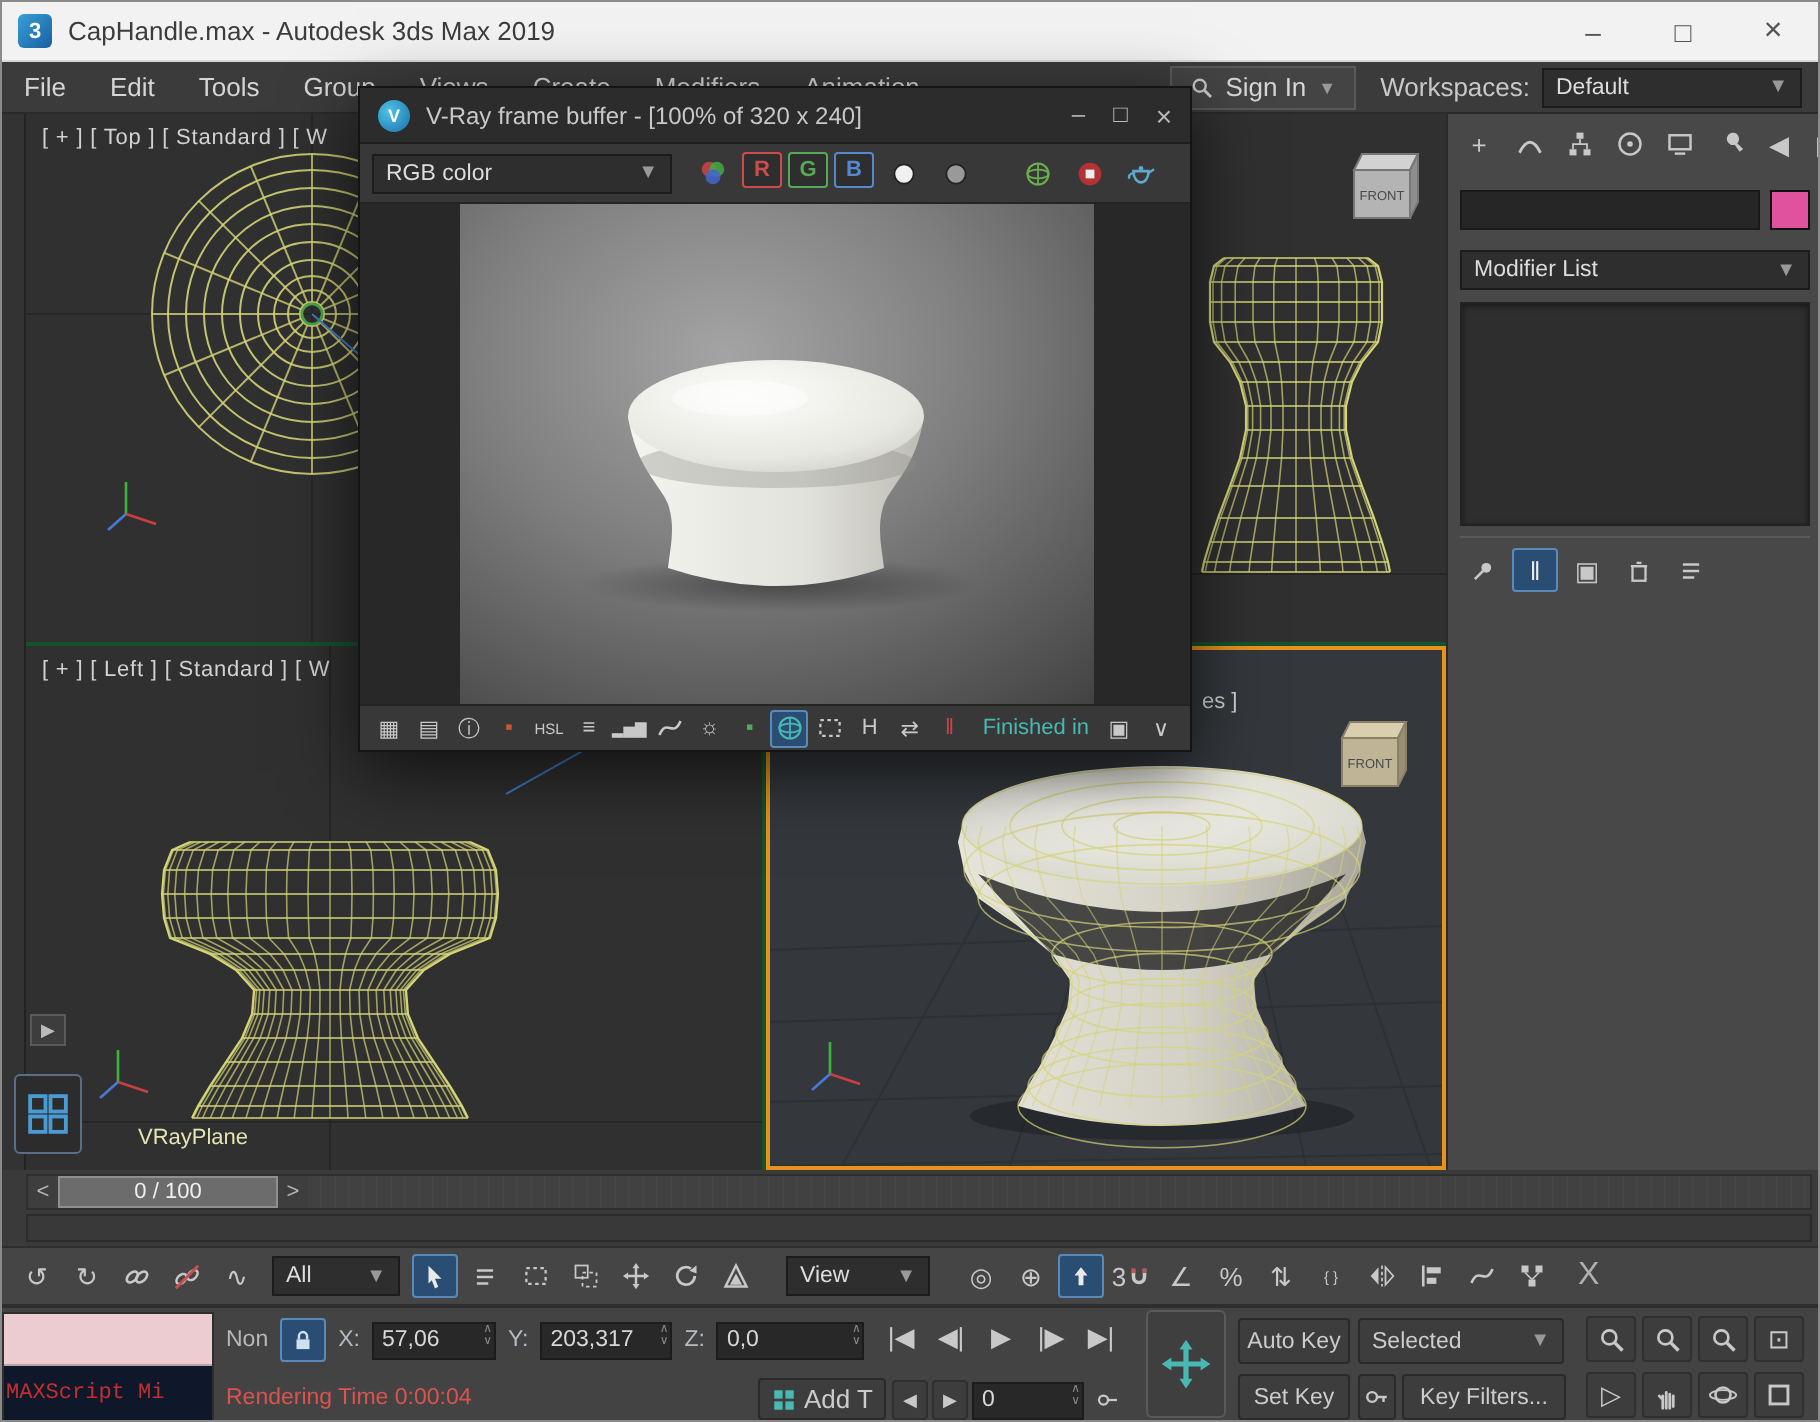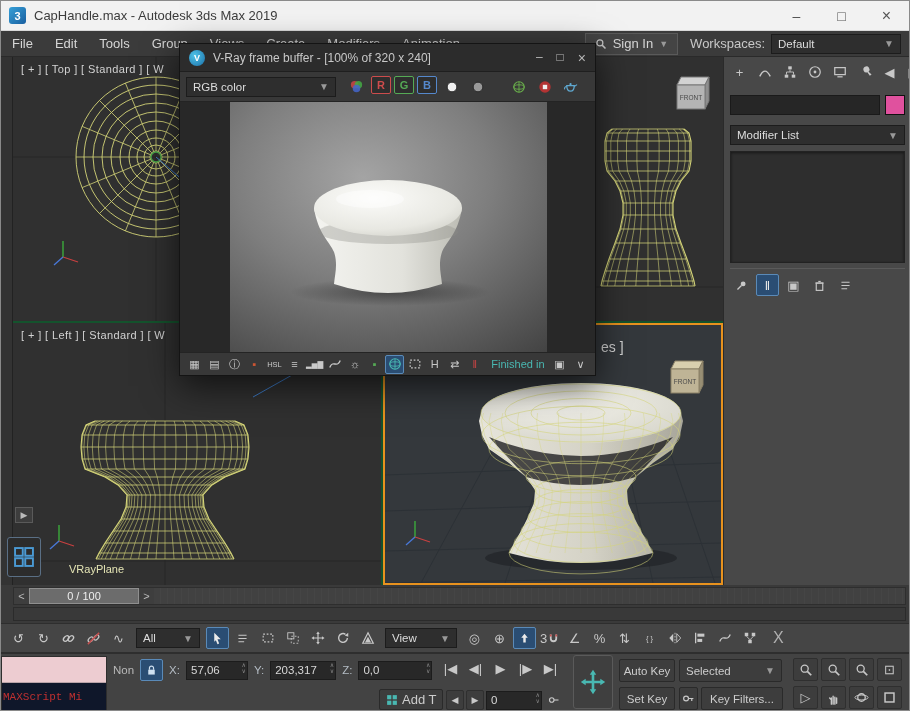--- a/index.html
+++ b/index.html
@@ -23,21 +23,21 @@
   #viewports{position:absolute;left:12px;top:56px;width:710px;height:528px;background:#14532d;}
   .vp{position:absolute;background:#303030;overflow:hidden;}
   #vp-top{left:0;top:0;width:368px;height:264px;}
   #vp-front{left:370px;top:0;width:340px;height:264px;}
   #vp-left{left:0;top:266px;width:368px;height:262px;}
   #vp-persp{left:370px;top:266px;width:340px;height:262px;border:2px solid #E8921E;background:#34383c;}
   .vp-label{position:absolute;left:8px;top:6px;font-size:11px;color:#d2d2d2;letter-spacing:.4px;white-space:nowrap;}
   .viewcube{position:absolute;right:10px;top:12px;}
   .vc-text{font-size:6.5px;fill:#4a4a4a;font-family:"Liberation Sans",sans-serif;}
   #vrayplane-label{position:absolute;left:56px;top:240px;font-size:11px;color:#e4e4b4;}
-  #persp-frag{position:absolute;left:216px;top:14px;font-size:14px;color:#d2d2d2;}
+  #persp-frag{position:absolute;left:216px;top:20px;font-size:11px;color:#d2d2d2;}
   
   #expand-btn{position:absolute;left:14px;top:506px;width:18px;height:16px;background:#3d3d3d;border:1px solid #5a5a5a;color:#bbb;font-size:9px;display:flex;align-items:center;justify-content:center;z-index:3;}
   #layout-tab{position:absolute;left:6px;top:536px;width:34px;height:40px;background:#2c2c2c;border:1px solid #5a6f85;border-radius:3px;display:flex;align-items:center;justify-content:center;z-index:3;color:#4a9ad4;}
   
   #panel{position:absolute;left:722px;top:56px;width:188px;height:528px;background:#484848;border-left:1px solid #2a2a2a;}
   #panel-tabs{display:flex;align-items:center;height:30px;padding:0 4px;gap:2px;color:#ccc;}
   #panel-scroll{margin-left:auto;display:flex;gap:1px;}
   #name-row{display:flex;margin:8px 6px 0;gap:5px;}
   #name-field{flex:1;height:20px;background:#262626;border:1px solid #1a1a1a;}
   #color-swatch{width:20px;height:20px;border:1px solid #111;}
@@ -67,21 +67,21 @@
   
   #timeline{position:absolute;left:12px;top:586px;width:893px;height:18px;background:#464646;border:1px solid #2e2e2e;display:flex;align-items:center;}
   .tl-arrow{width:15px;height:16px;display:flex;align-items:center;justify-content:center;color:#bbb;font-size:11px;background:#3e3e3e;}
   #tl-thumb{width:110px;height:16px;background:#6c6c6c;border:1px solid #8f8f8f;color:#efefef;font-size:11px;display:flex;align-items:center;justify-content:center;}
   #tl-track{flex:1;height:16px;background:repeating-linear-gradient(90deg,#414141 0,#414141 6px,#454545 6px,#454545 7px);}
   #trackbar{position:absolute;left:12px;top:606px;width:893px;height:14px;background:#393939;border:1px solid #2b2b2b;}
   
   #main-toolbar{position:absolute;left:0;top:622px;width:910px;height:30px;background:#454545;border-top:1px solid #2e2e2e;border-bottom:1px solid #2e2e2e;display:flex;align-items:center;padding:0 6px;gap:2px;color:#ccc;}
   #main-toolbar .group{display:flex;gap:2px;align-items:center;}
   #filter-dd{width:64px;margin:0 4px;}
-  #coord-dd{width:72px;margin:0 4px;}
+  #coord-dd{width:72px;margin:0 12px;}
   #mt-x{font-size:16px;color:#b0b0b0;margin-left:10px;}
   
   #status-area{position:absolute;left:0;top:652px;width:910px;height:59px;background:#434343;border-top:1px solid #2e2e2e;}
   #maxscript{position:absolute;left:0;top:2px;width:106px;height:56px;border:1px solid #2e2e2e;z-index:2;}
   #maxscript .ms-top{height:26px;background:#edccd1;border-bottom:1px solid #b9a3a8;}
   #maxscript .ms-bottom{height:28px;background:#0f172a;color:#c03030;font-family:"Liberation Mono",monospace;font-size:11px;display:flex;align-items:center;padding:0 1px;white-space:nowrap;overflow:hidden;}
   #status1{position:absolute;left:112px;top:3px;height:26px;display:flex;align-items:center;gap:6px;}
   #prompt-text{color:#b8b8b8;font-size:11.5px;}
   .coord-label{color:#b4bcc4;font-size:11.5px;}
   .coord-field{height:19px;background:#282828;border:1px solid #1c1c1c;color:#d8d8d8;font-size:11.5px;display:flex;align-items:center;padding:0 4px;position:relative;}
@@ -884,20 +884,23 @@
     <div class="kbtn" style="left:618px;top:33px;width:56px;">Set Key</div>
     <div class="kbtn" style="left:678px;top:33px;width:19px;">
         <span class="isvg">
           <svg width="13" height="13" viewBox="0 0 16 16">
             <circle cx="5" cy="8" r="3" fill="none" stroke="#c8c8c8" stroke-width="1.5"></circle>
             <path d="M8 8 H14 M12 8 v3" stroke="#c8c8c8" stroke-width="1.5" fill="none"></path>
           </svg>
         </span>
       </div>
     <div class="kbtn" style="left:700px;top:33px;width:82px;">Key Filters...</div>
+    <div id="status2">
+      <span id="rendering-time">Rendering Time  0:00:04</span>
+    </div>
     <div id="addt">
       <span class="isvg">
           <svg width="12" height="12" viewBox="0 0 16 16">
             <rect x="1.5" y="1.5" width="5.6" height="5.6" fill="#49B8B2"></rect>
             <rect x="8.9" y="1.5" width="5.6" height="5.6" fill="#49B8B2"></rect>
             <rect x="1.5" y="8.9" width="5.6" height="5.6" fill="#49B8B2"></rect>
             <rect x="8.9" y="8.9" width="5.6" height="5.6" fill="#49B8B2"></rect>
           </svg>
         </span>
       <span>Add T</span>

